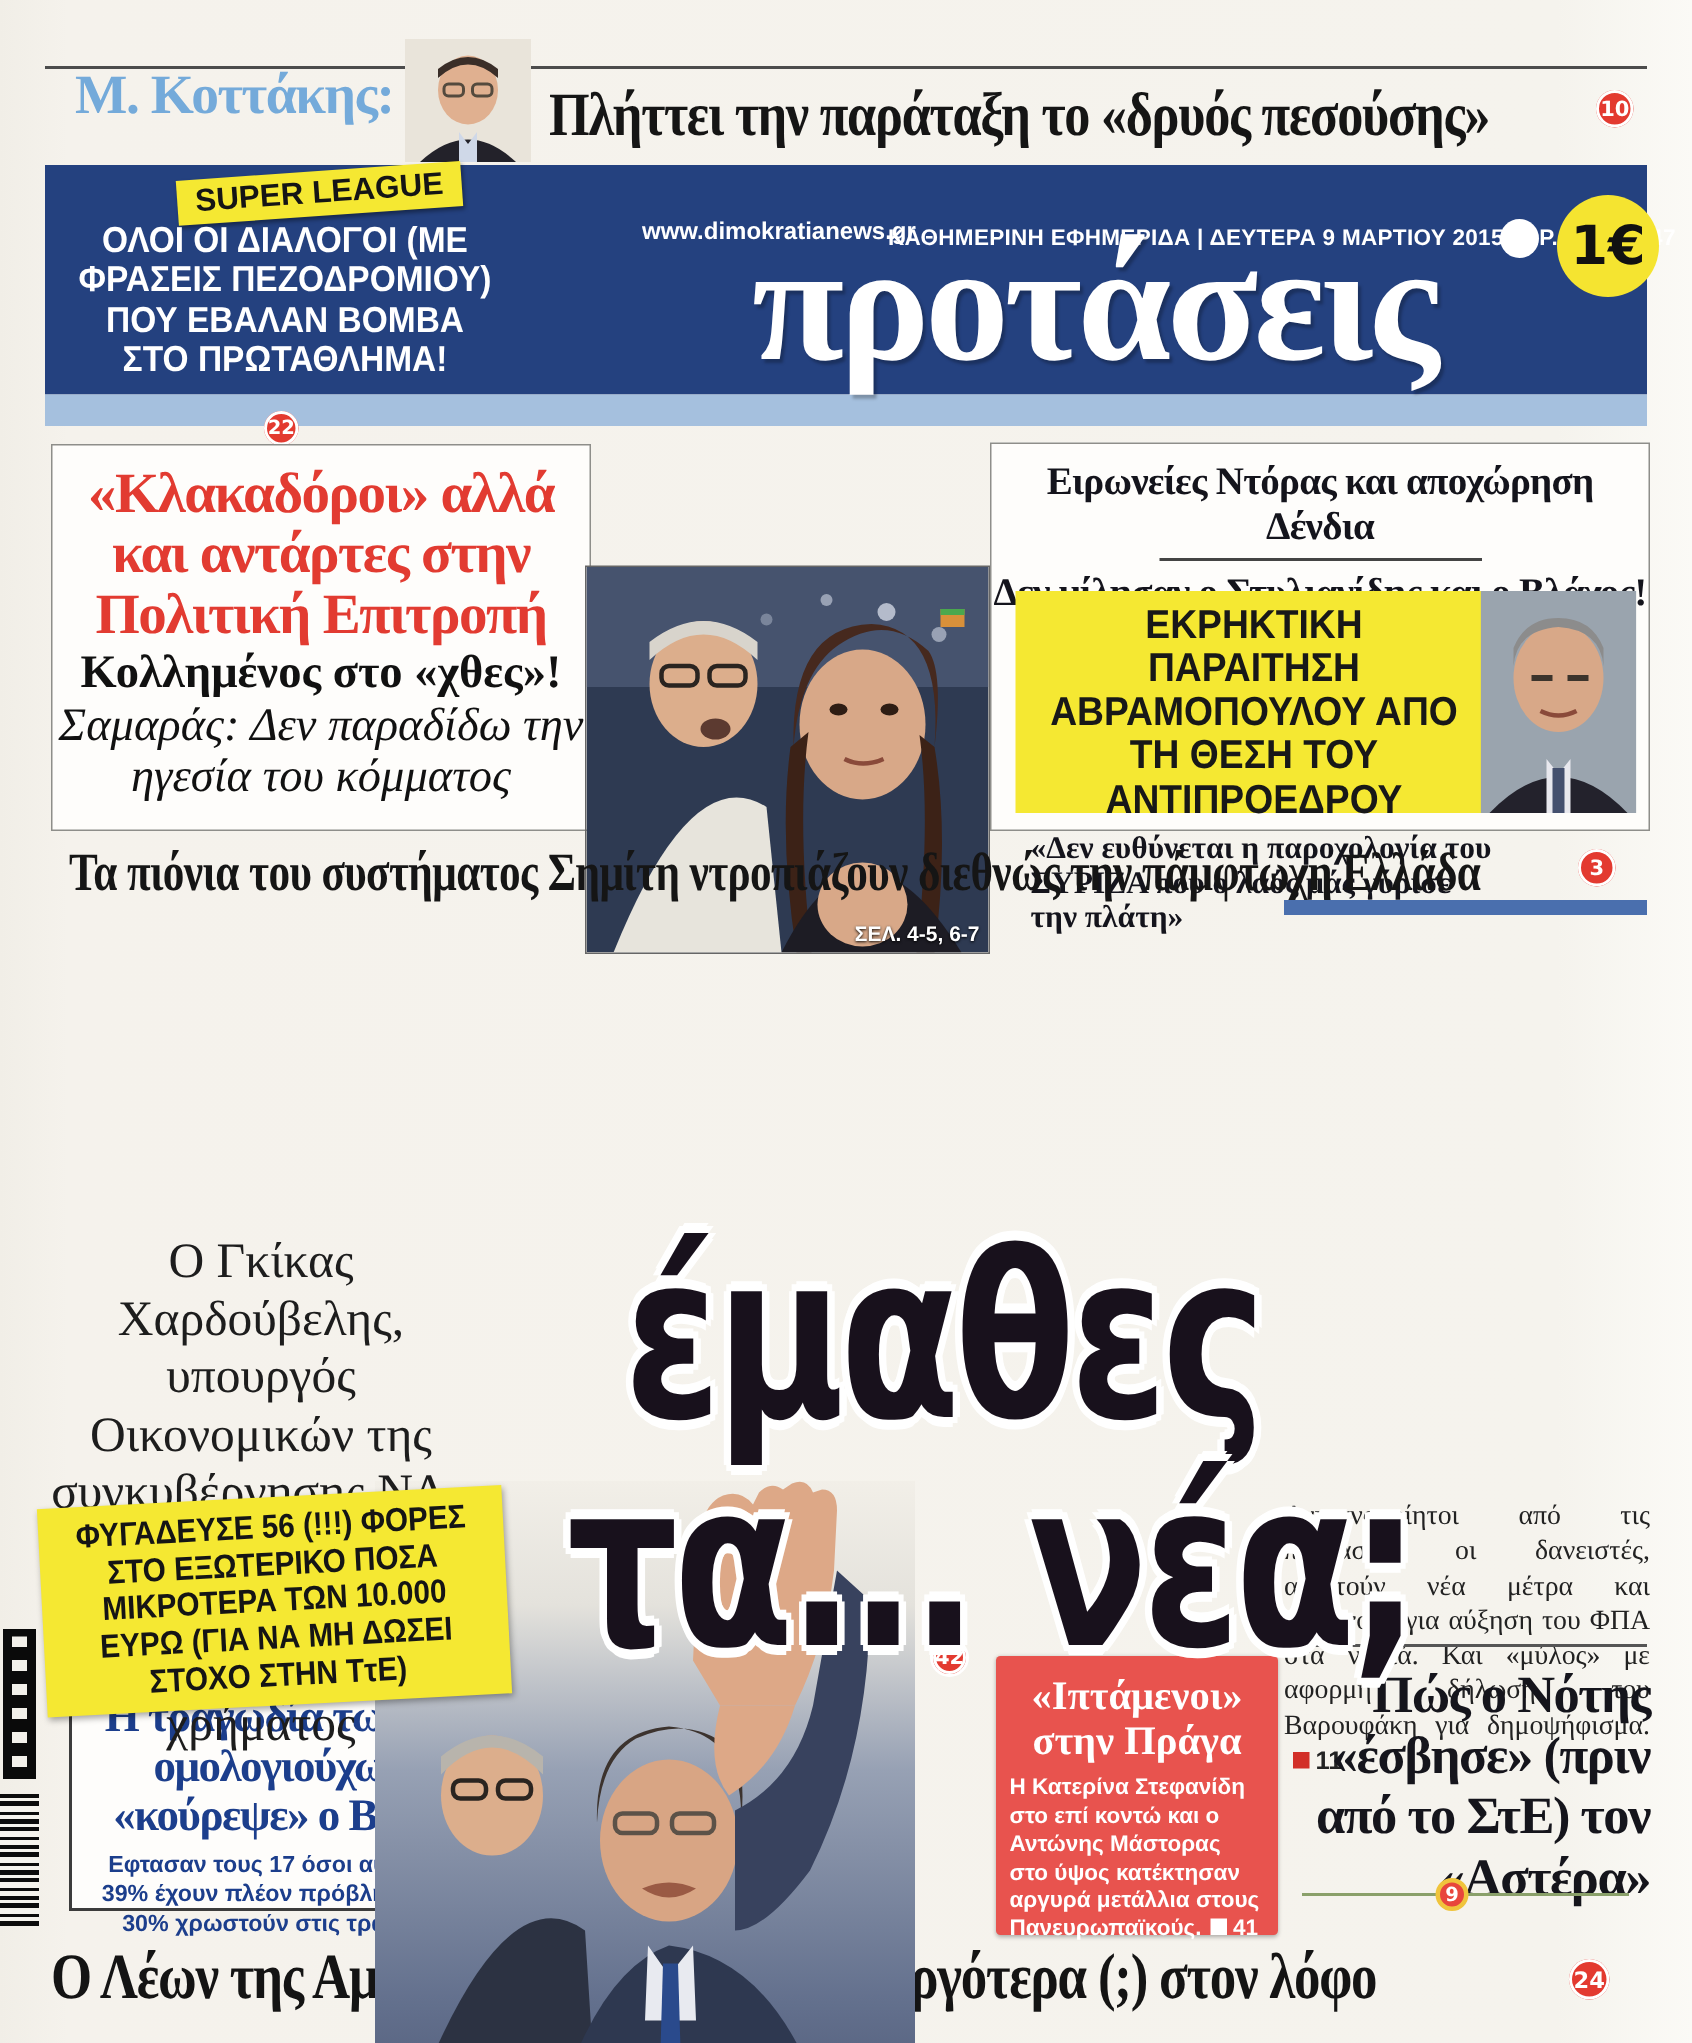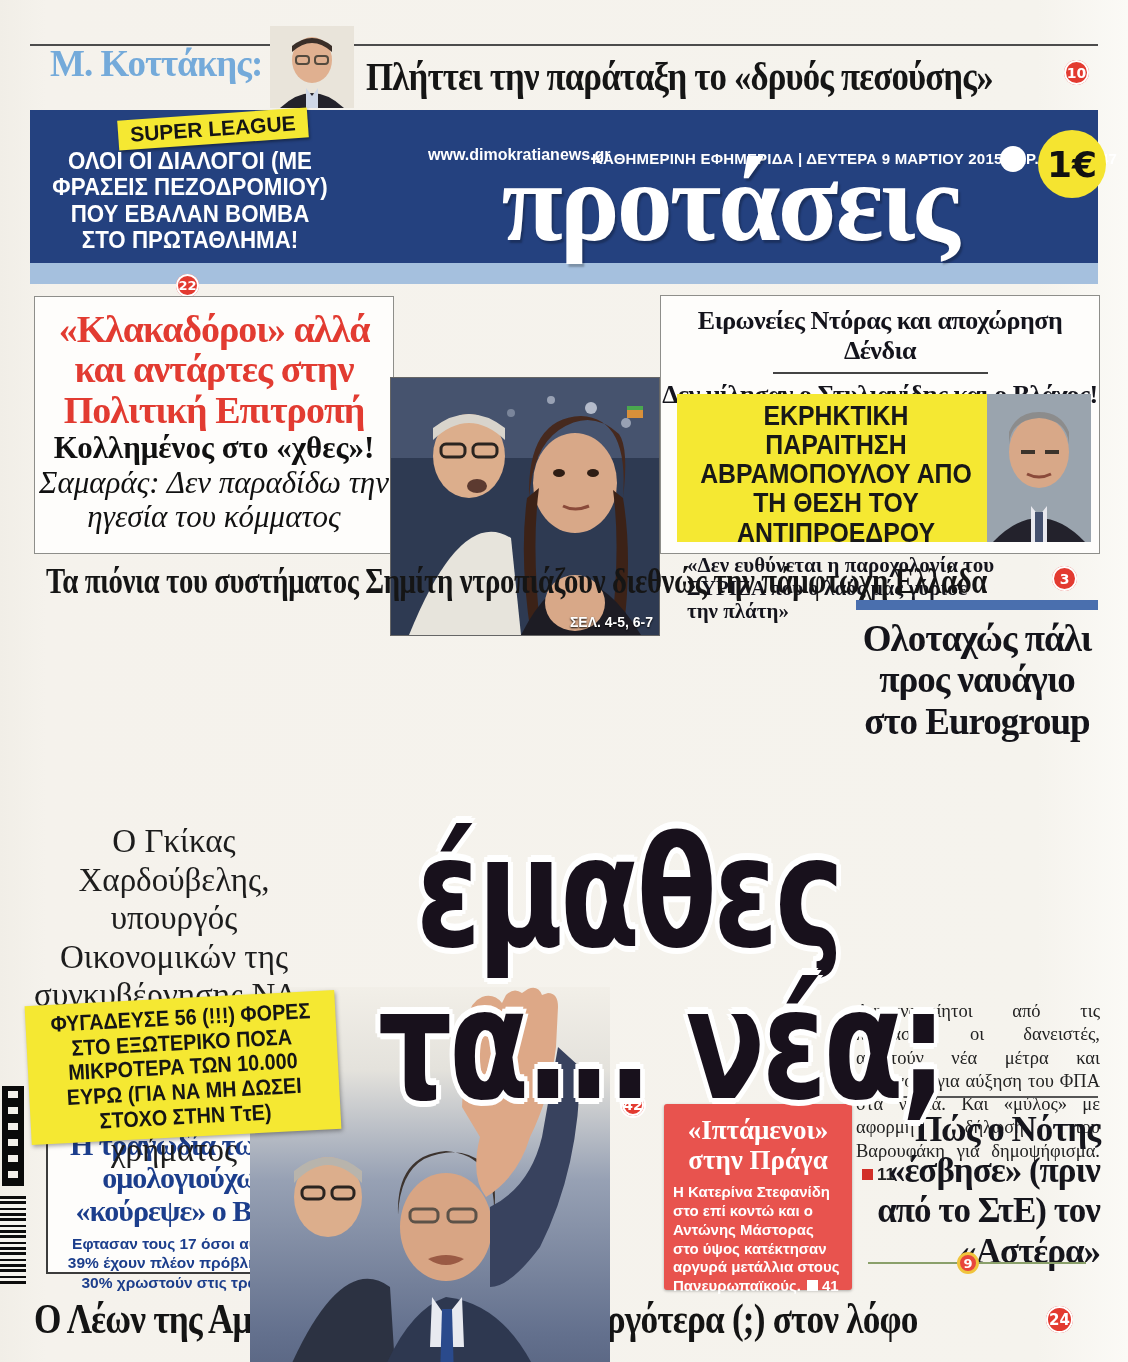--- a/index.html
+++ b/index.html
@@ -237,21 +237,20 @@
   <div class="abs h-tanea impact outline-w">
     <span class="cx" style="transform:scale(.82,1.08);transform-origin:top left;">τα... νέα;</span>
   </div>
 
   <div class="abs side-text serif">Ο Γκίκας Χαρδούβελης, υπουργός Οικονομικών της συγκυβέρνησης ΝΔ - ΠΑΣΟΚ, ερευνάται από τον εισαγγελέα για ξέπλυμα μαύρου χρήματος</div>
   <div class="abs yellow-note">
     <span class="yn-text sans cxc" style="transform:scaleX(.9);width:100%;">ΦΥΓΑΔΕΥΣΕ 56 (!!!) ΦΟΡΕΣ ΣΤΟ ΕΞΩΤΕΡΙΚΟ ΠΟΣΑ ΜΙΚΡΟΤΕΡΑ ΤΩΝ 10.000 ΕΥΡΩ (ΓΙΑ ΝΑ ΜΗ ΔΩΣΕΙ ΣΤΟΧΟ ΣΤΗΝ ΤτΕ)</span>
   </div>
 
   <div class="abs eg-bar"></div>
-  <div class="abs eg-head serif">Ολοταχώς πάλι προς ναυάγιο στο Eurogroup</div>
 
   <div class="abs eg-cap serif">
     <span>Ανικανοποίητοι από τις προτάσεις οι δανειστές, απαιτούν νέα μέτρα και επιμένουν για αύξηση του ΦΠΑ στα νησιά. Και «μύλος» με αφορμή δήλωση του Βαρουφάκη για δημοψήφισμα.</span><span class="sq"></span><b class="sans" style="font-size:17px;">11</b>
   </div>
   <div class="abs col-rule"></div>
 
   <div class="abs box bond-box">
     <div class="bond-head serif">Η τραγωδία των μικρο- ομολογιούχων που «κούρεψε» ο Βενιζέλος</div>
     <div class="bond-text sans">
       <span>Εφτασαν τους 17 όσοι αυτοκτόνησαν, 39% έχουν πλέον πρόβλημα υγείας και 30% χρωστούν στις τράπεζες.</span><span class="sq"></span><b>11</b>

